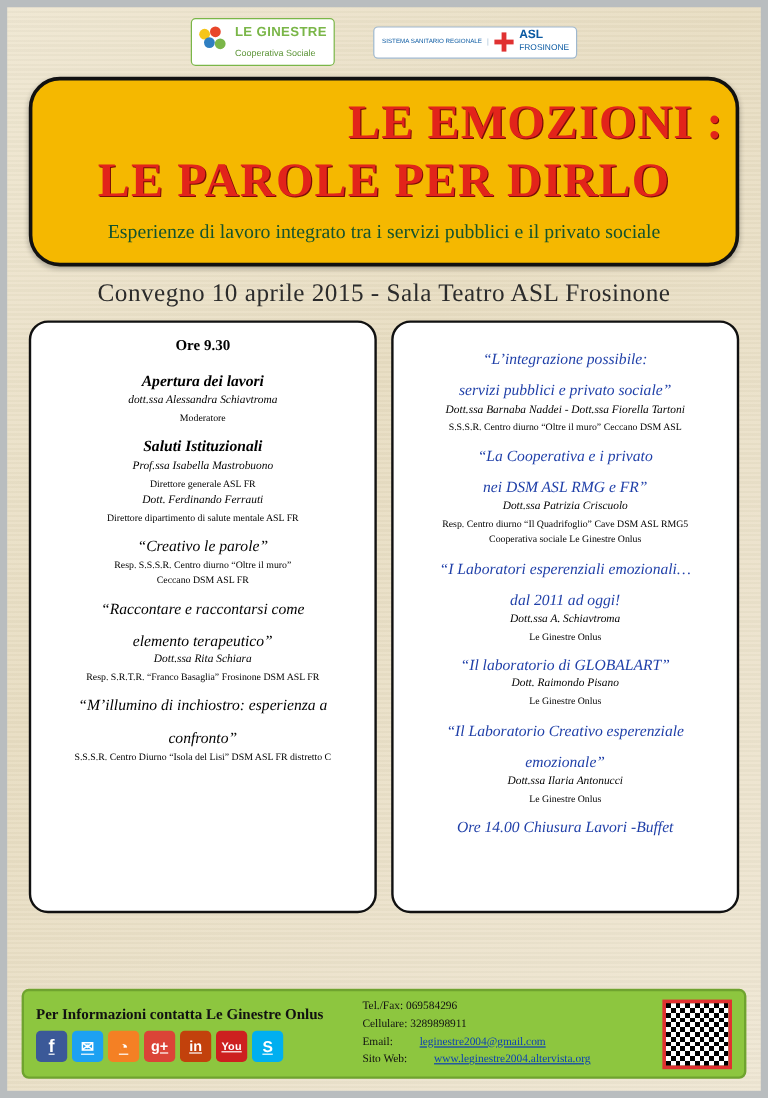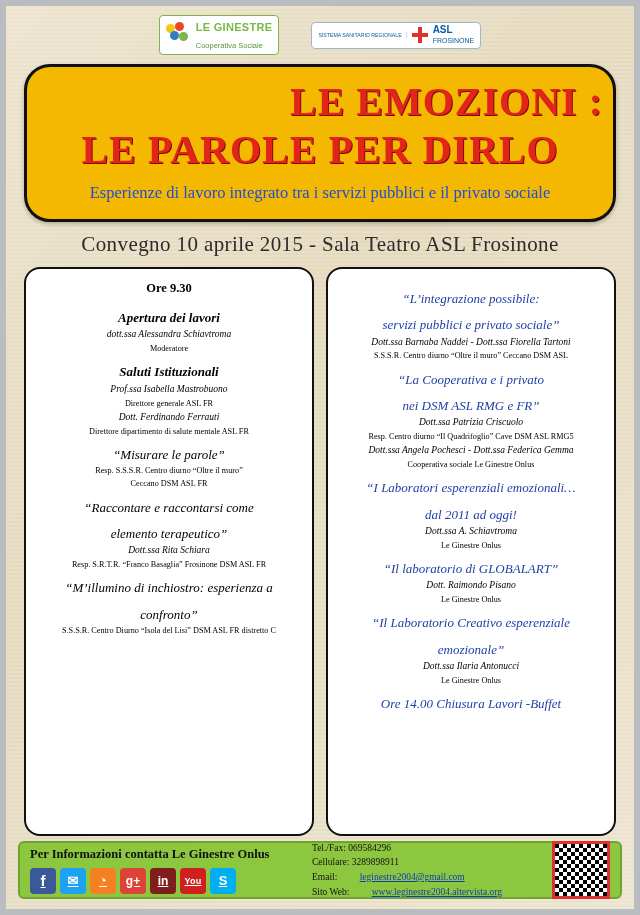--- a/index.html
+++ b/index.html
@@ -75,38 +75,38 @@
     letter-spacing:1px;
     text-shadow:1px 1px 0 #7a0d08;
     line-height:1.05;
   }
   .t1{font-size:40px;text-align:right;}
   .t2{font-size:40px;margin-top:6px;}
   .subtitle{
     margin-top:12px;
     font-family:"Liberation Serif", serif;
     font-size:16.5px;
-    color:#1d4ed8;
+    color:#14532d;
     text-align:center;
   }
   .conv{
     text-align:center;
     margin-top:10px;
     font-family:"Liberation Serif", serif;
     font-size:21px;
     color:#2b2b2b;
     letter-spacing:.4px;
   }
 
   
   .columns{
     display:flex;
     gap:12px;
     margin:10px 18px 0 18px;
-    height:569px;
+    height:494px;
   }
   .card{
     background:#fff;
     border:2px solid #111;
     border-radius:16px;
     flex:1;
     padding:12px 10px;
     box-sizing:border-box;
     overflow:hidden;
     text-align:center;
@@ -116,43 +116,42 @@
   .l-head{font-size:13px;font-style:italic;font-weight:bold;margin-top:10px;}
   .l-name{font-size:9.5px;font-style:italic;}
   .l-role{font-size:8.2px;}
   .l-quote{font-size:13px;font-style:italic;margin-top:10px;}
   .right .l-quote{color:#1f3fa8;}
 
   
   .footer{
     position:absolute;
     left:12px;right:12px;bottom:10px;
-    height:58px;
+    height:75px;
     background:#8dc63f;
     border:2px solid #6fa32f;
     border-radius:6px;
     display:flex;
     align-items:center;
     padding:6px 10px;
     box-sizing:border-box;
-    gap:10px;
   }
   .f-left{width:272px;}
   .f-title{font-size:12.5px;font-weight:bold;color:#111;margin-bottom:6px;}
   .socials{display:flex;gap:4px;align-items:center;}
   .sq{
     width:26px;height:26px;border-radius:4px;
     display:flex;align-items:center;justify-content:center;
     color:#fff;font-family:"Liberation Sans",sans-serif;font-weight:bold;font-size:15px;
   }
   .sq.fb{background:#3b5998;}
   .sq.tw{background:#1da1f2;font-size:13px;}
   .sq.rs{background:#f48024;font-size:13px;}
   .sq.gp{background:#db4437;font-size:12px;}
-  .sq.li{background:#7f1d1d;font-size:12px;}
+  .sq.li{background:#c2410c;font-size:12px;}
   .sq.yt{background:#cd201f;font-size:9px;letter-spacing:.2px;}
   .sq.sk{background:#00aff0;font-size:13px;}
   .f-mid{
     flex:1;
     font-family:"Liberation Serif",serif;
     font-size:9.5px;
     color:#111;
     line-height:1.55;
   }
   .f-mid a{color:#0b3fb5;text-decoration:underline;padding-left:20px;}
@@ -207,21 +206,21 @@
       <div class="ore">Ore 9.30</div>
       <div id="left-list">
           <div class="line l-head">Apertura dei lavori</div>
           <div class="line l-name">dott.ssa Alessandra Schiavtroma</div>
           <div class="line l-role">Moderatore</div>
           <div class="line l-head">Saluti Istituzionali</div>
           <div class="line l-name">Prof.ssa Isabella Mastrobuono</div>
           <div class="line l-role">Direttore generale ASL FR</div>
           <div class="line l-name">Dott. Ferdinando Ferrauti</div>
           <div class="line l-role">Direttore dipartimento di salute mentale ASL FR</div>
-          <div class="line l-quote">“Misurare le parole”</div>
+          <div class="line l-quote">“Creativo le parole”</div>
           <div class="line l-role">Resp. S.S.S.R. Centro diurno “Oltre il muro”</div>
           <div class="line l-role">Ceccano DSM ASL FR</div>
           <div class="line l-quote">“Raccontare e raccontarsi come</div>
           <div class="line l-quote">elemento terapeutico”</div>
           <div class="line l-name">Dott.ssa Rita Schiara</div>
           <div class="line l-role">Resp. S.R.T.R. “Franco Basaglia” Frosinone DSM ASL FR</div>
           <div class="line l-quote">“M’illumino di inchiostro: esperienza a</div>
           <div class="line l-quote">confronto”</div>
           <div class="line l-role">S.S.S.R. Centro Diurno “Isola del Lisi” DSM ASL FR distretto C</div>
         </div>
@@ -229,21 +228,20 @@
     <div class="card right">
       <div id="right-list">
           <div class="line l-quote">“L’integrazione possibile:</div>
           <div class="line l-quote">servizi pubblici e privato sociale”</div>
           <div class="line l-name">Dott.ssa Barnaba Naddei - Dott.ssa Fiorella Tartoni</div>
           <div class="line l-role">S.S.S.R. Centro diurno “Oltre il muro” Ceccano DSM ASL</div>
           <div class="line l-quote">“La Cooperativa e i privato</div>
           <div class="line l-quote">nei DSM ASL RMG e FR”</div>
           <div class="line l-name">Dott.ssa Patrizia Criscuolo</div>
           <div class="line l-role">Resp. Centro diurno “Il Quadrifoglio” Cave DSM ASL RMG5</div>
-          <div class="line l-name">Dott.ssa Angela Pochesci - Dott.ssa Federica Gemma</div>
           <div class="line l-role">Cooperativa sociale Le Ginestre Onlus</div>
           <div class="line l-quote">“I Laboratori esperenziali emozionali…</div>
           <div class="line l-quote">dal 2011 ad oggi!</div>
           <div class="line l-name">Dott.ssa A. Schiavtroma</div>
           <div class="line l-role">Le Ginestre Onlus</div>
           <div class="line l-quote">“Il laboratorio di GLOBALART”</div>
           <div class="line l-name">Dott. Raimondo Pisano</div>
           <div class="line l-role">Le Ginestre Onlus</div>
           <div class="line l-quote">“Il Laboratorio Creativo esperenziale</div>
           <div class="line l-quote">emozionale”</div>

